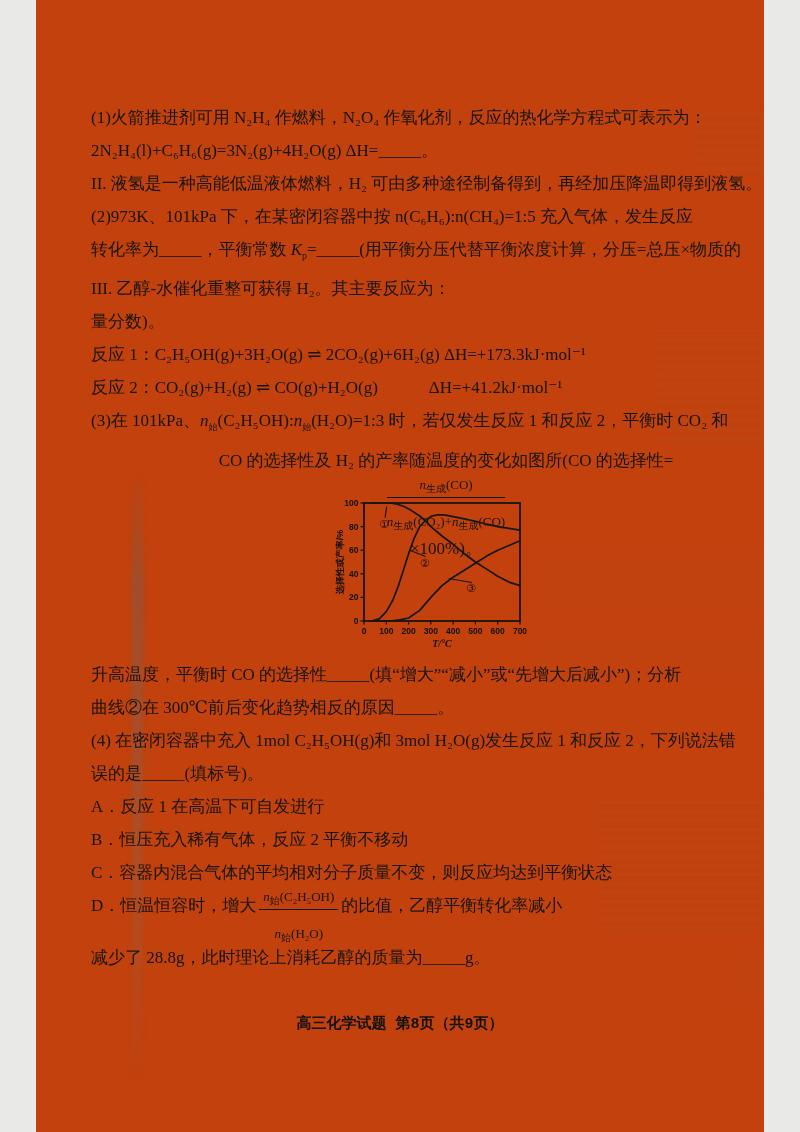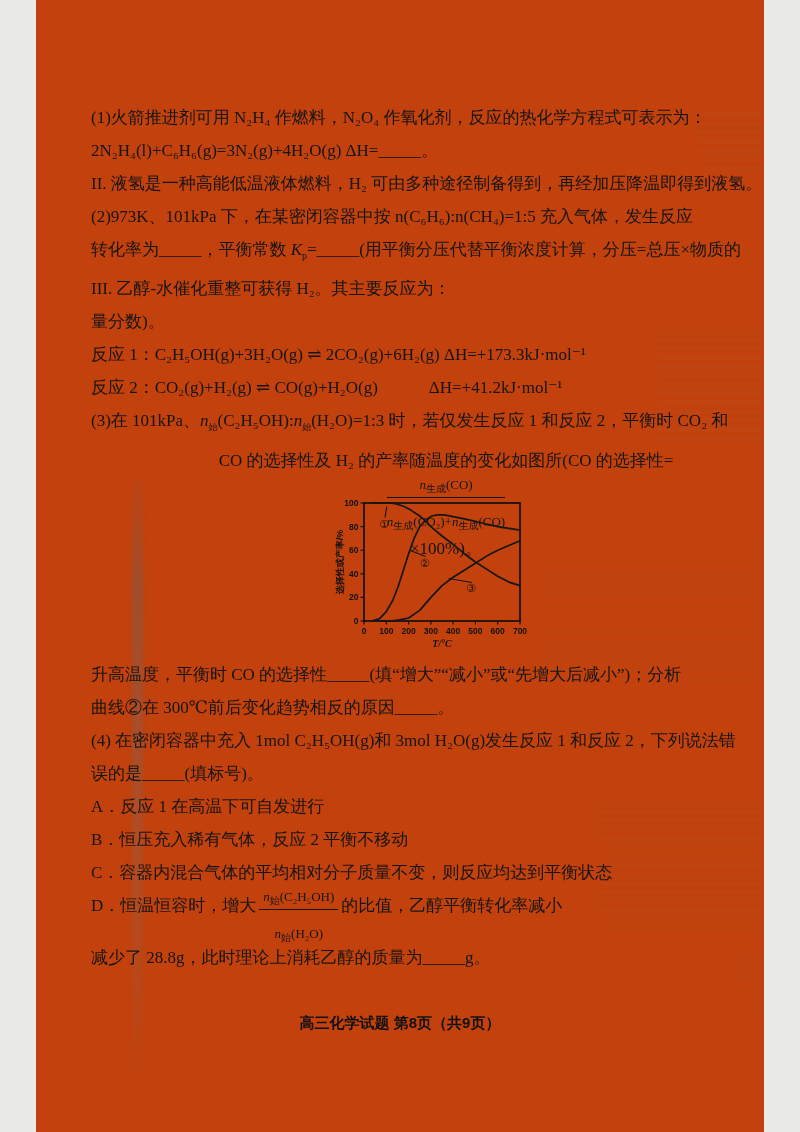--- a/index.html
+++ b/index.html
@@ -23,21 +23,21 @@
   .fracline{line-height:46px; height:46px; display:flex; align-items:center;flex-direction:column;}
   .optd{height:52px; display:flex; align-items:flex-start; line-height:52px;}
   
   .chart-wrap{margin:5px 0 5px 243px; width:210px; height:158px;}
   .tick{font:700 8.5px "Liberation Sans","DejaVu Sans",sans-serif; fill:#111;}
   .ann{font:11px "DejaVu Sans",sans-serif; fill:#111;}
   .axlabel{font:italic 700 10px "Liberation Serif",serif; fill:#111;}
   .axlabel2{font:700 9px "Liberation Sans","DejaVu Sans",sans-serif; fill:#111;}
   .footer{
     position:absolute; top:1014px; left:0; width:100%; text-align:center;
-    font-family:Liberation Sans, sans-serif;
+    font-family:Liberation Mono, monospace;
     font-weight:700; font-size:15px; color:#111;
   }
   
   .scanline-right{
     position:absolute; left:763px; top:46px; width:2.6px; height:1032px;
     background:#141414; transform:rotate(0.75deg); transform-origin:top left;
     border-radius:2px;
   }
   .crease-left{
     position:absolute; left:96px; top:478px; width:11px; height:600px;

